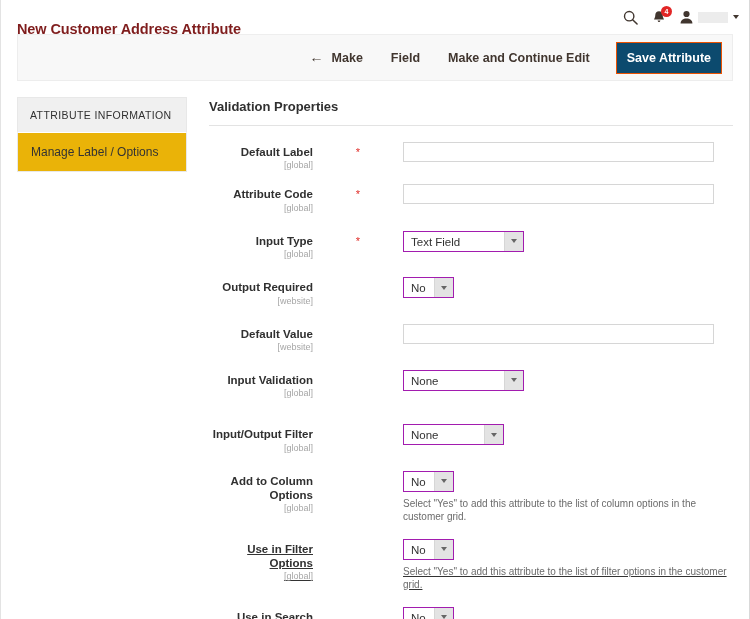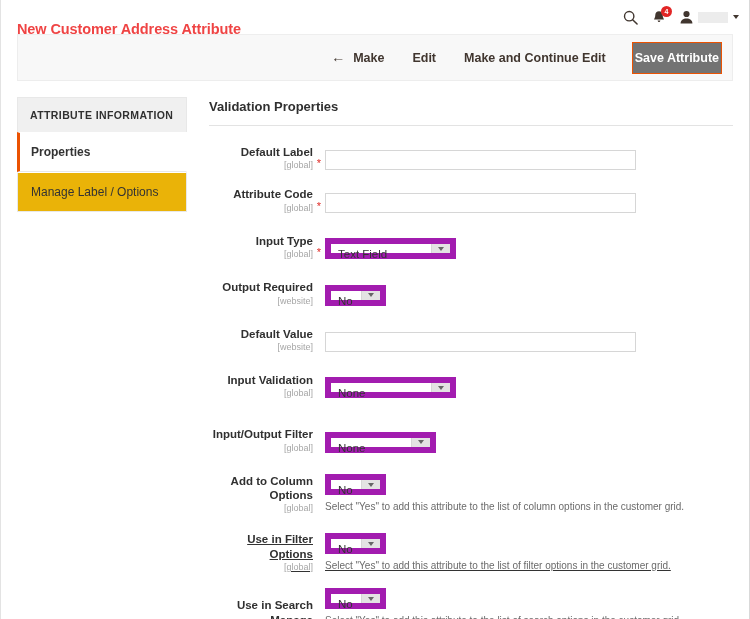--- a/index.html
+++ b/index.html
@@ -26,21 +26,21 @@
   .admin-header {
     height: 34px;
     display: flex;
     align-items: center;
     padding: 0 10px 0 16px;
     background: #ffffff;
   }
   .page-title {
     font-size: 14.5px;
     font-weight: bold;
-    color: #ef4444;
+    color: #7f1d1d;
     letter-spacing: -0.1px;
     white-space: nowrap;
     margin-top: 24px;
   }
   .header-tools {
     margin-left: auto;
     display: flex;
     align-items: center;
     gap: 14px;
   }
@@ -111,48 +111,48 @@
   }
   .act-btn.back { padding-left: 8px; }
   .arrow-left {
     display: inline-block;
     font-size: 14px;
     font-weight: normal;
     line-height: 1;
     transform: translateY(-1px);
   }
   .btn-primary {
-    background: #737373;
+    background: #0c4a6e;
     border: 1px solid #eb5202;
     color: #ffffff;
     font-family: inherit;
     font-size: 12.5px;
     font-weight: bold;
-    padding: 8px 2px;
+    padding: 8px 10px;
     cursor: pointer;
     margin-left: 12px;
     white-space: nowrap;
   }
 
   
   .content {
     display: flex;
     padding: 16px 16px 0 16px;
     gap: 22px;
   }
 
   
   .tabs-col { width: 170px; flex: 0 0 170px; }
   .tabs-title {
     background: #f0f0f0;
     border: 1px solid #e8e8e8;
     border-bottom: none;
     padding: 11px 12px;
     font-size: 10.5px;
-    font-weight: bold;
+    font-weight: normal;
     letter-spacing: 0.4px;
     color: #303030;
     text-transform: uppercase;
   }
   .tab-item {
     background: #eab308;
     border: 1px solid #e8e8e8;
     border-top: 1px solid #ffffff;
     padding: 12px 12px 12px 13px;
     font-size: 12px;
@@ -174,22 +174,23 @@
     font-size: 13px;
     font-weight: bold;
     color: #303030;
     padding-bottom: 11px;
     border-bottom: 1px solid #e3e3e3;
     margin-bottom: 16px;
   }
 
   .field {
     display: flex;
-    align-items: flex-end;
+    align-items: flex-start;
     margin-bottom: 14px;
+    gap: 39px;
   }
   .field-label-col {
     width: 104px;
     flex: 0 0 104px;
     text-align: right;
     padding-top: 3px;
     padding-right: 0;
   }
   .field-label {
     font-size: 11.5px;
@@ -225,21 +226,21 @@
     font-family: inherit;
     font-size: 12px;
     color: #333;
     padding: 2px 6px;
     outline: none;
   }
 
   .sel {
     display: inline-flex;
     align-items: stretch;
-    border: 6px solid #a21caf;
+    border: 1px solid #a21caf;
     background: #fcfcfc;
     height: 21px;
     cursor: pointer;
     vertical-align: top;
   }
   .sel .sel-value {
     padding: 3px 8px 0 7px;
     font-size: 11.5px;
     color: #333;
     background: #ffffff;
@@ -309,37 +310,34 @@
 
     </div>
   </div>
 
   <div class="page-actions">
     <button class="act-btn back">
       <span class="arrow-left">←</span>
       <span>Make</span>
     </button>
     <button class="act-btn">
-      <span>Edit</span>
+      <span>Field</span>
     </button>
     <button class="act-btn">
       <span>Make and Continue Edit</span>
     </button>
     <button class="btn-primary">
       <span>Save Attribute</span>
     </button>
   </div>
 
   <div class="content">
 
     <div class="tabs-col">
       <div class="tabs-title">ATTRIBUTE INFORMATION</div>
-      <div class="tab-item active">
-        <span>Properties</span>
-      </div>
       <div class="tab-item">
         <span>Manage Label / Options</span>
       </div>
     </div>
 
     <div class="form-col">
       <div class="section-title">Validation Properties</div>
 
       <div class="field">
         <div class="field-label-col">

